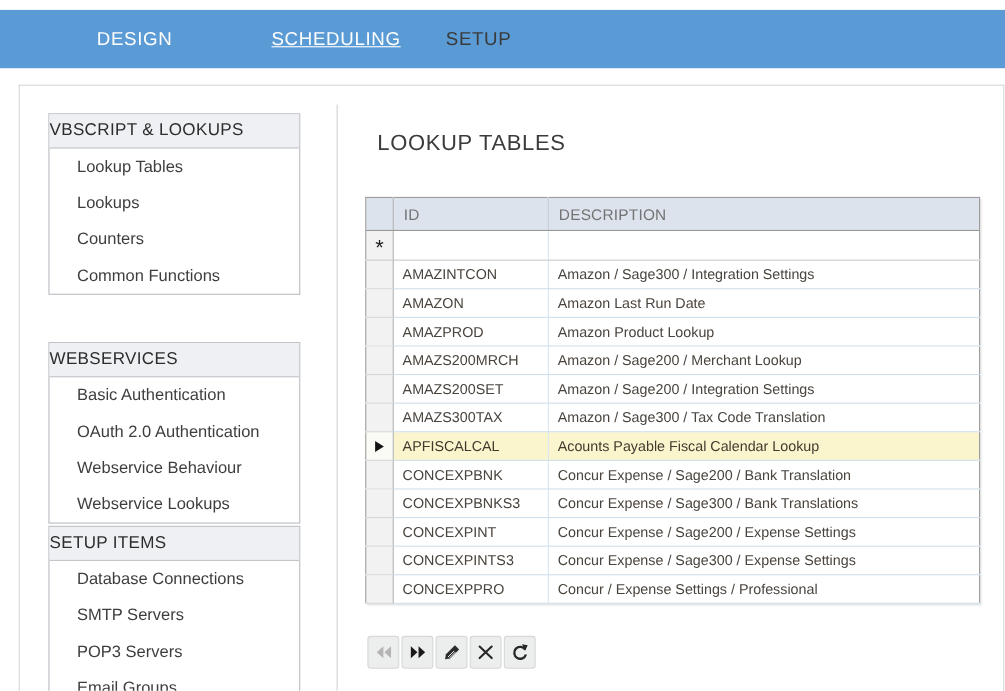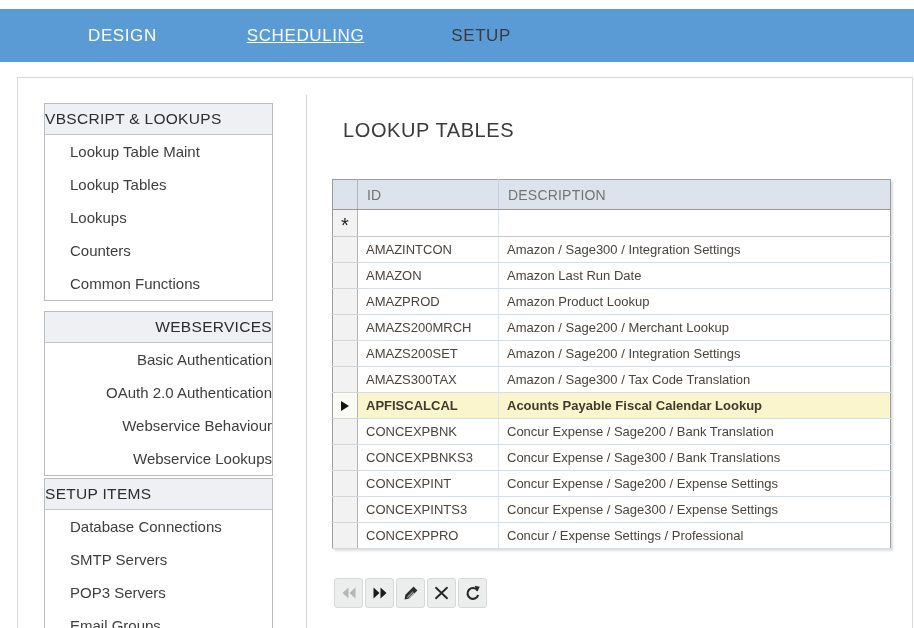--- a/index.html
+++ b/index.html
@@ -11,32 +11,32 @@
   
   .navbar{
     position:absolute;left:0;top:9px;width:914px;height:53px;
     background:var(--nav-bg,#5b9bd5);display:flex;align-items:center;
   }
   .nav-item{
     font-size:17px;letter-spacing:.6px;color:var(--nav-text,#ffffff);cursor:pointer;white-space:nowrap;
   }
   .nav-item:nth-child(1){margin-left:88px;}
   .nav-item:nth-child(2){margin-left:90px;text-decoration:underline;}
-  .nav-item:nth-child(3){margin-left:87px;}
+  .nav-item:nth-child(3){margin-left:41px;}
   .nav-item.active{color:var(--nav-active-text,#3a3a3a);}
   
   .panel{
     position:absolute;left:17px;top:77px;width:894px;height:560px;
     border:1px solid #d8d8d8;border-bottom:none;background:#fff;
   }
   .vdivider{position:absolute;left:306px;top:95px;width:1px;height:533px;background:#d2d2d2;}
   
   .side-box{position:absolute;left:44px;width:227px;border:1px solid #b9bcc1;background:#fff;}
   #side-box-0{top:103px;}
-  #side-box-1{top:311px;text-align:right;}
+  #side-box-1{top:311px;}
   #side-box-2{top:478px;}
   .side-box .hd{
     height:30px;line-height:30px;background:var(--sidebar-header-bg,#eef0f3);
     border-bottom:1px solid #c2c5ca;font-size:15.5px;color:#2d2d2d;letter-spacing:.3px;
   }
   .side-box .it{
     height:33px;line-height:33px;padding-left:25px;font-size:15px;color:#3e3e3e;cursor:pointer;white-space:nowrap;
   }
   
   .page-title{position:absolute;left:343px;top:119px;font-size:20px;color:#3b3b3b;letter-spacing:.6px;}
@@ -57,21 +57,21 @@
     border-bottom:1px solid #cfdfeb;border-right:1px solid #dbe6f0;
     overflow:hidden;white-space:nowrap;
   }
   .grid td:last-child{border-right:none;}
   .grid td.sel-cell{
     background:#f2f2f2;border-right:1px solid #b3b3b3;border-bottom:1px solid #d6d6d6;
     padding:0;text-align:center;
   }
   .grid tr.new-row td{height:26px;border-bottom-color:#c9c9c9;}
   .grid tr.selected td.cell-id,
-  .grid tr.selected td.cell-desc{background:var(--selected-row-bg,#fbf5cd);color:#403a2e;font-weight:bold;}
+  .grid tr.selected td.cell-desc{background:var(--selected-row-bg,#fbf5cd);color:#403a2e;}
   .grid tr.selected td.sel-cell{background:#fbfbf6;}
   .new-glyph{display:inline-block;font-size:20px;line-height:10px;transform:translateY(4px);color:#222;}
   .arrow{
     display:none;width:0;height:0;margin:0 auto;
     border-left:8px solid #141414;border-top:5.5px solid transparent;border-bottom:5.5px solid transparent;
   }
   tr.selected .arrow{display:block;}
   
   .toolbar{position:absolute;left:334px;top:578px;display:flex;}
   .tbtn{
@@ -87,21 +87,20 @@
   <div class="nav-item">DESIGN</div>
   <div class="nav-item">SCHEDULING</div>
   <div class="nav-item active">SETUP</div>
 </div>
 
 <div class="panel"></div>
 <div class="vdivider"></div>
 
 <div class="side-box" id="side-box-0">
   <div class="hd">VBSCRIPT &amp; LOOKUPS</div>
-  <div class="it">Lookup Table Maint</div>
   <div class="it">Lookup Tables</div>
   <div class="it">Lookups</div>
   <div class="it">Counters</div>
   <div class="it">Common Functions</div>
 </div>
 
 <div class="side-box" id="side-box-1">
   <div class="hd">WEBSERVICES</div>
   <div class="it">Basic Authentication</div>
   <div class="it">OAuth 2.0 Authentication</div>

